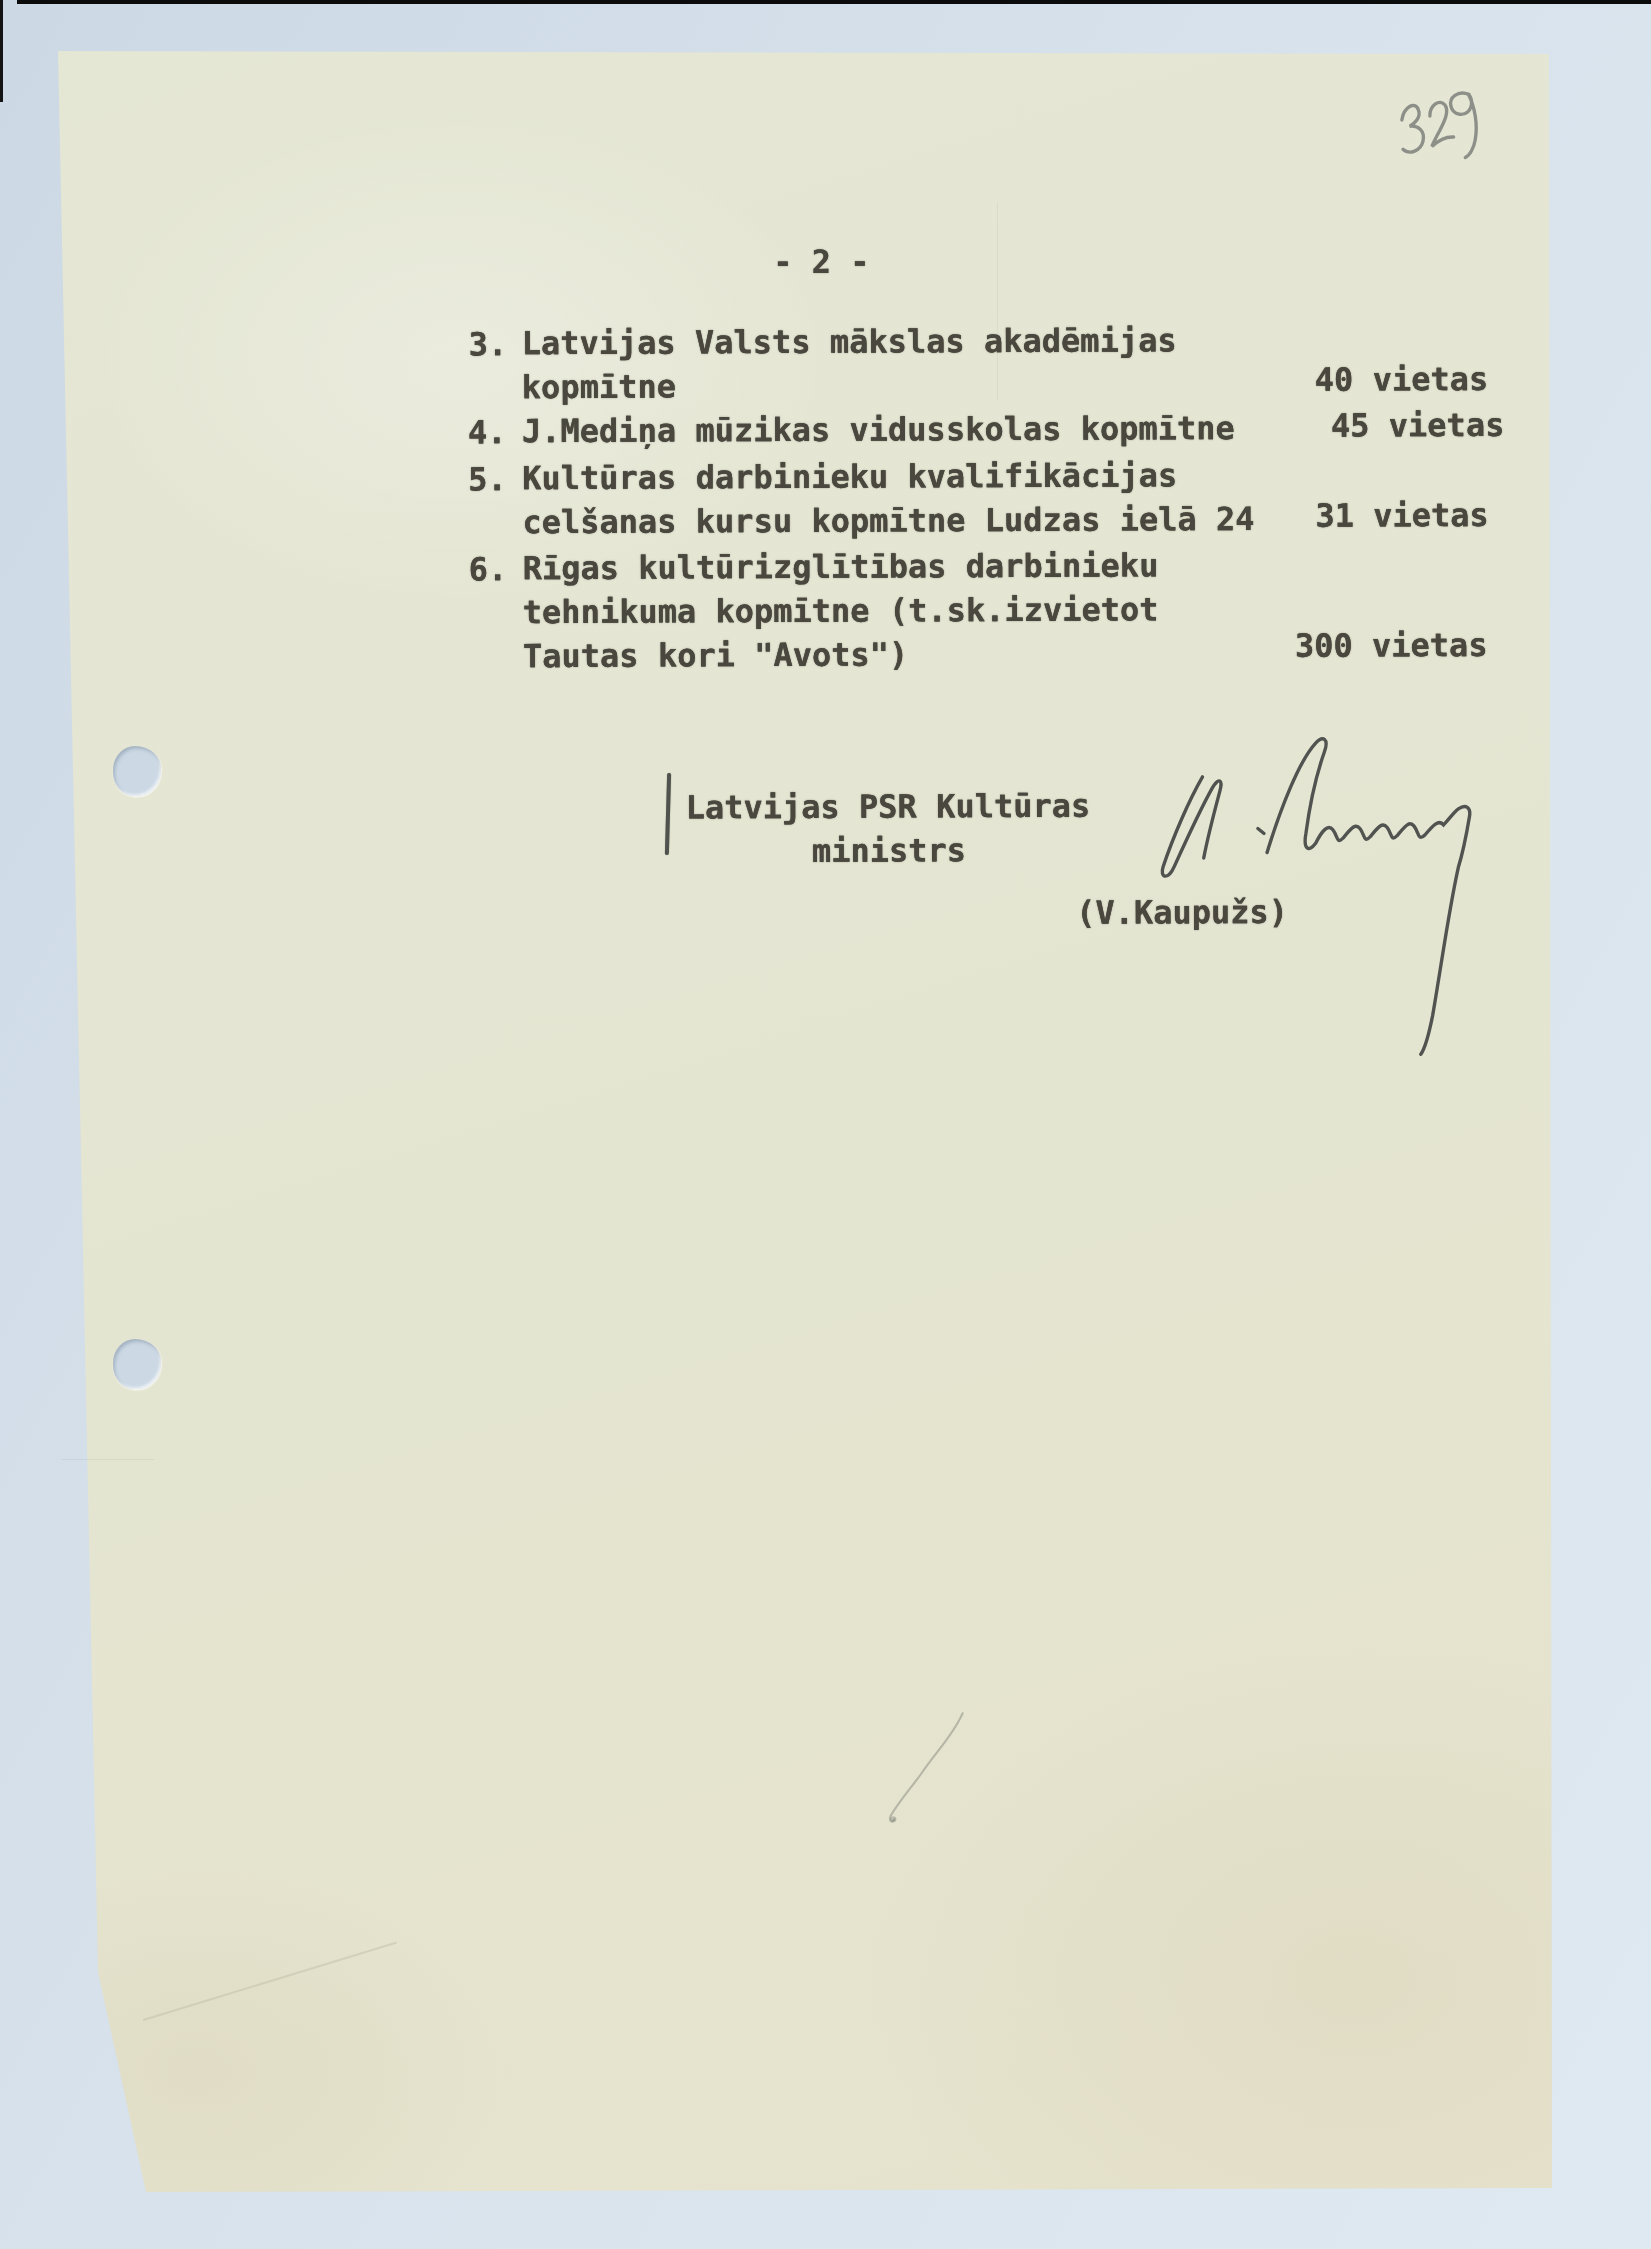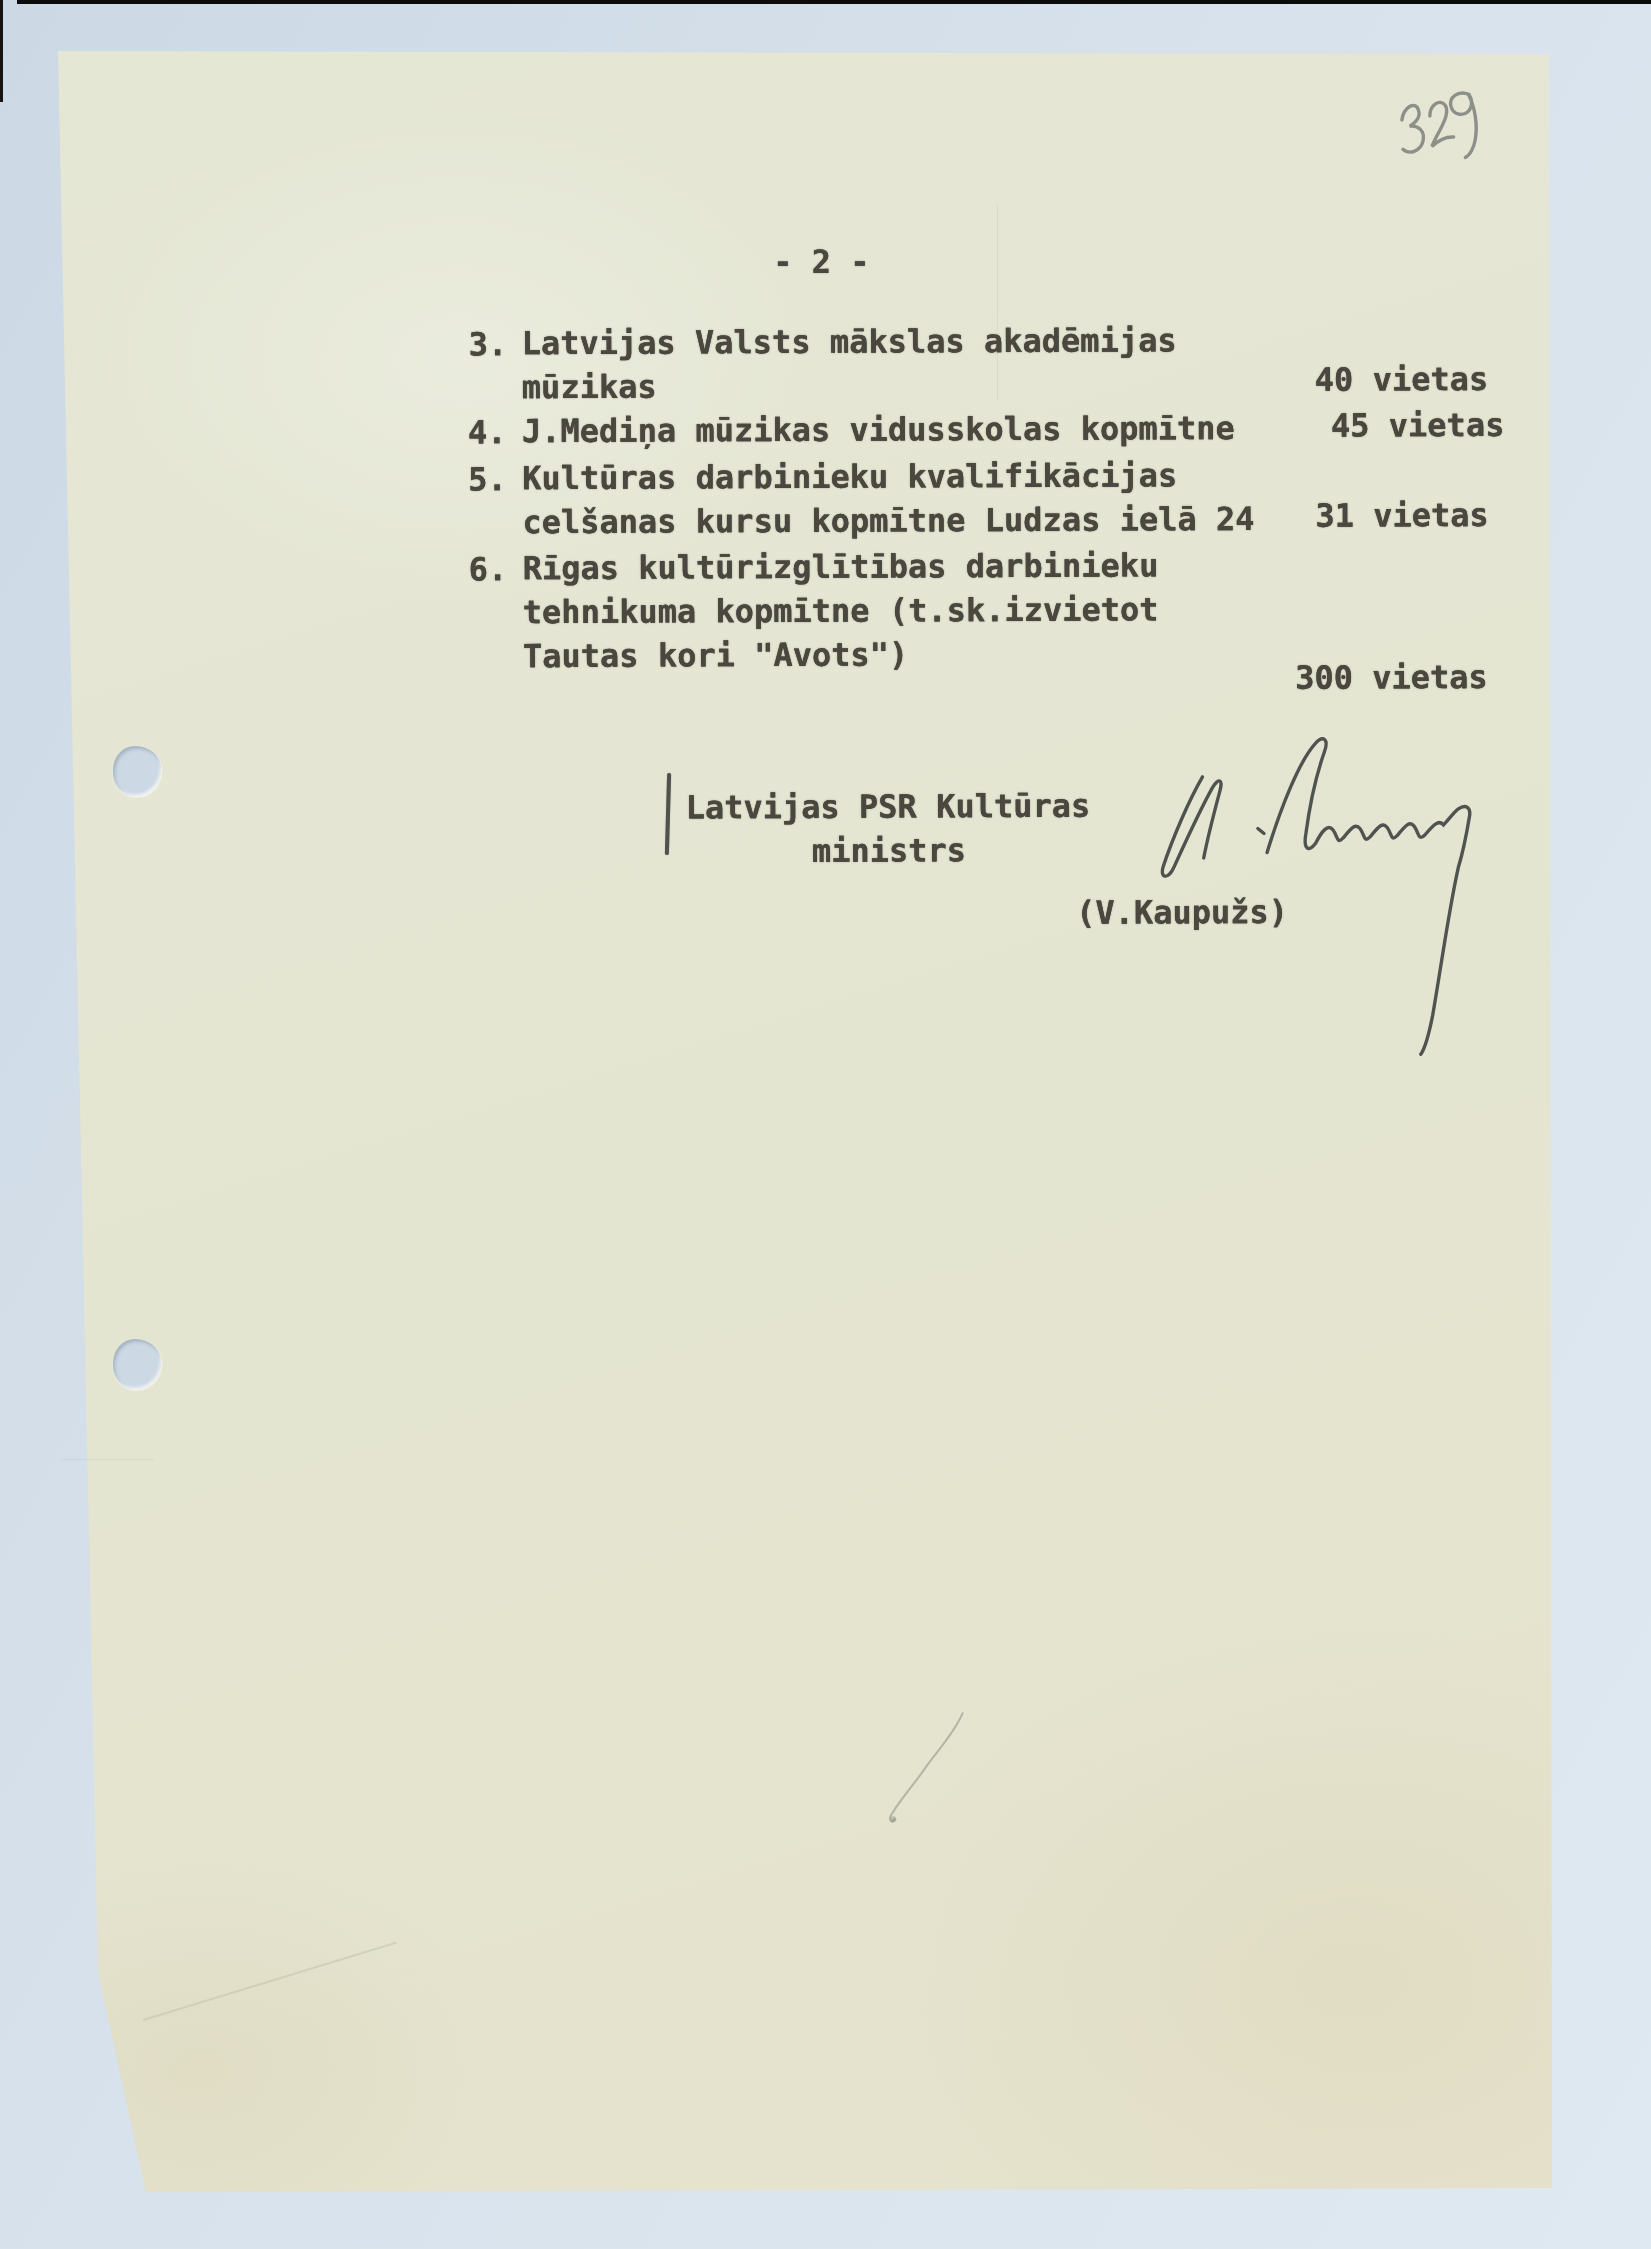--- a/index.html
+++ b/index.html
@@ -119,37 +119,37 @@
       <path d="M 150 36 C 134 25 117 33 117 48 C 117 62 131 69 142 63 C 152 57 154 43 149 35 C 155 59 153 88 143 111 C 138 123 129 133 121 135"></path>
     </g>
   </svg>
 
   <div class="text-layer">
 
     <div class="tw" style="left:774px; top:244px;">- 2 -</div>
 
     <div class="tw" style="left:469px; top:325px;">3.</div>
     <div class="tw" style="left:522px; top:324px;">Latvijas Valsts mākslas akadēmijas</div>
-    <div class="tw" style="left:522px; top:368px;">mūzikas</div>
+    <div class="tw" style="left:522px; top:368px;">kopmītne</div>
     <div class="tw" style="left:1315px; top:364px;">40 vietas</div>
 
     <div class="tw" style="left:468px; top:413px;">4.</div>
     <div class="tw" style="left:522px; top:412px;">J.Mediņa mūzikas vidusskolas kopmītne</div>
     <div class="tw" style="left:1315px; top:410px;margin-left:16px;">45 vietas</div>
 
     <div class="tw" style="left:468px; top:460px;">5.</div>
     <div class="tw" style="left:522px; top:459px;">Kultūras darbinieku kvalifikācijas</div>
     <div class="tw" style="left:522px; top:503px;">celšanas kursu kopmītne Ludzas ielā 24</div>
     <div class="tw" style="left:1315px; top:500px;">31 vietas</div>
 
     <div class="tw" style="left:468px; top:550px;">6.</div>
     <div class="tw" style="left:522px; top:549px;">Rīgas kultūrizglītības darbinieku</div>
     <div class="tw" style="left:522px; top:593px;">tehnikuma kopmītne (t.sk.izvietot</div>
     <div class="tw" style="left:522px; top:637px;">Tautas kori "Avots")</div>
-    <div class="tw" style="left:1294px; top:630px;margin-top:32px;">300 vietas</div>
+    <div class="tw" style="left:1294px; top:630px;">300 vietas</div>
 
     <div class="tw" style="left:684px; top:789px;">Latvijas PSR Kultūras</div>
     <div class="tw" style="left:810px; top:833px;text-align:center;">ministrs</div>
     <div class="tw" style="left:1074px; top:896px;">(V.Kaupužs)</div>
   </div>
 
   <div class="pen-mark"></div>
 
   <svg class="ink" style="left:1141px; top:708px;" width="369" height="369" viewBox="0 0 600 600">
     <g fill="none" stroke="#3f4340" stroke-width="5.5" stroke-linecap="round" opacity="0.9">

